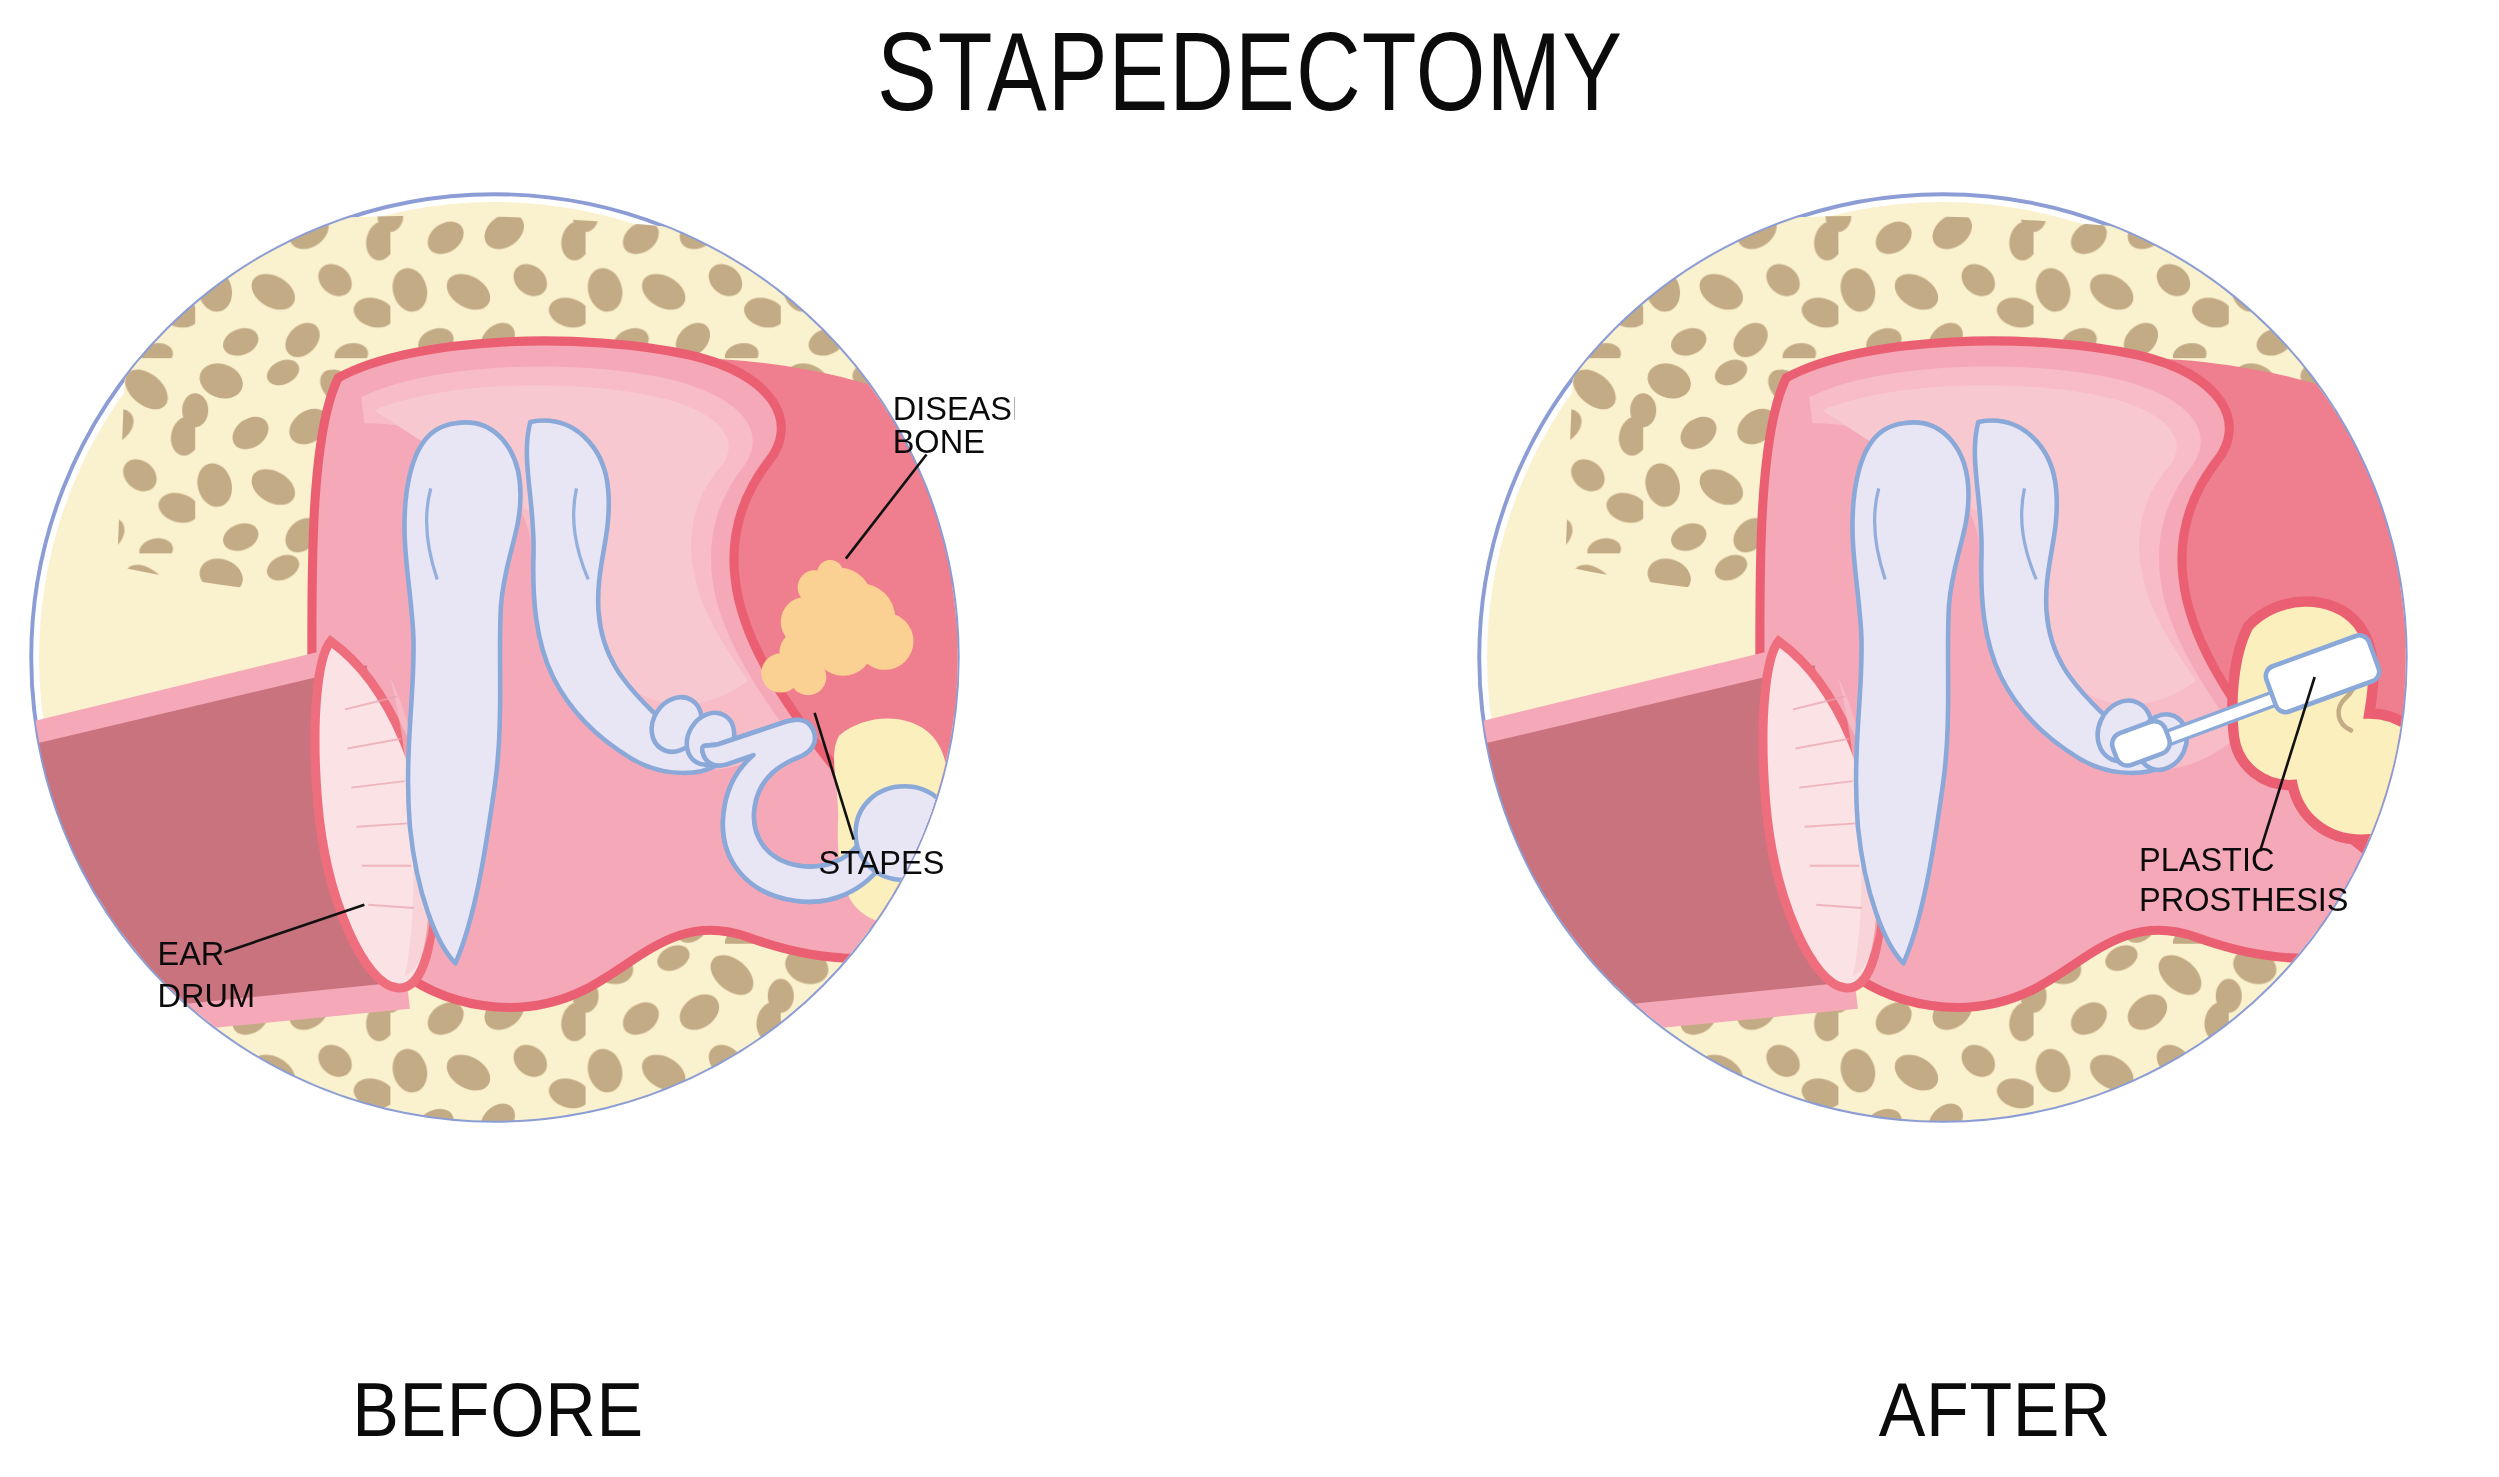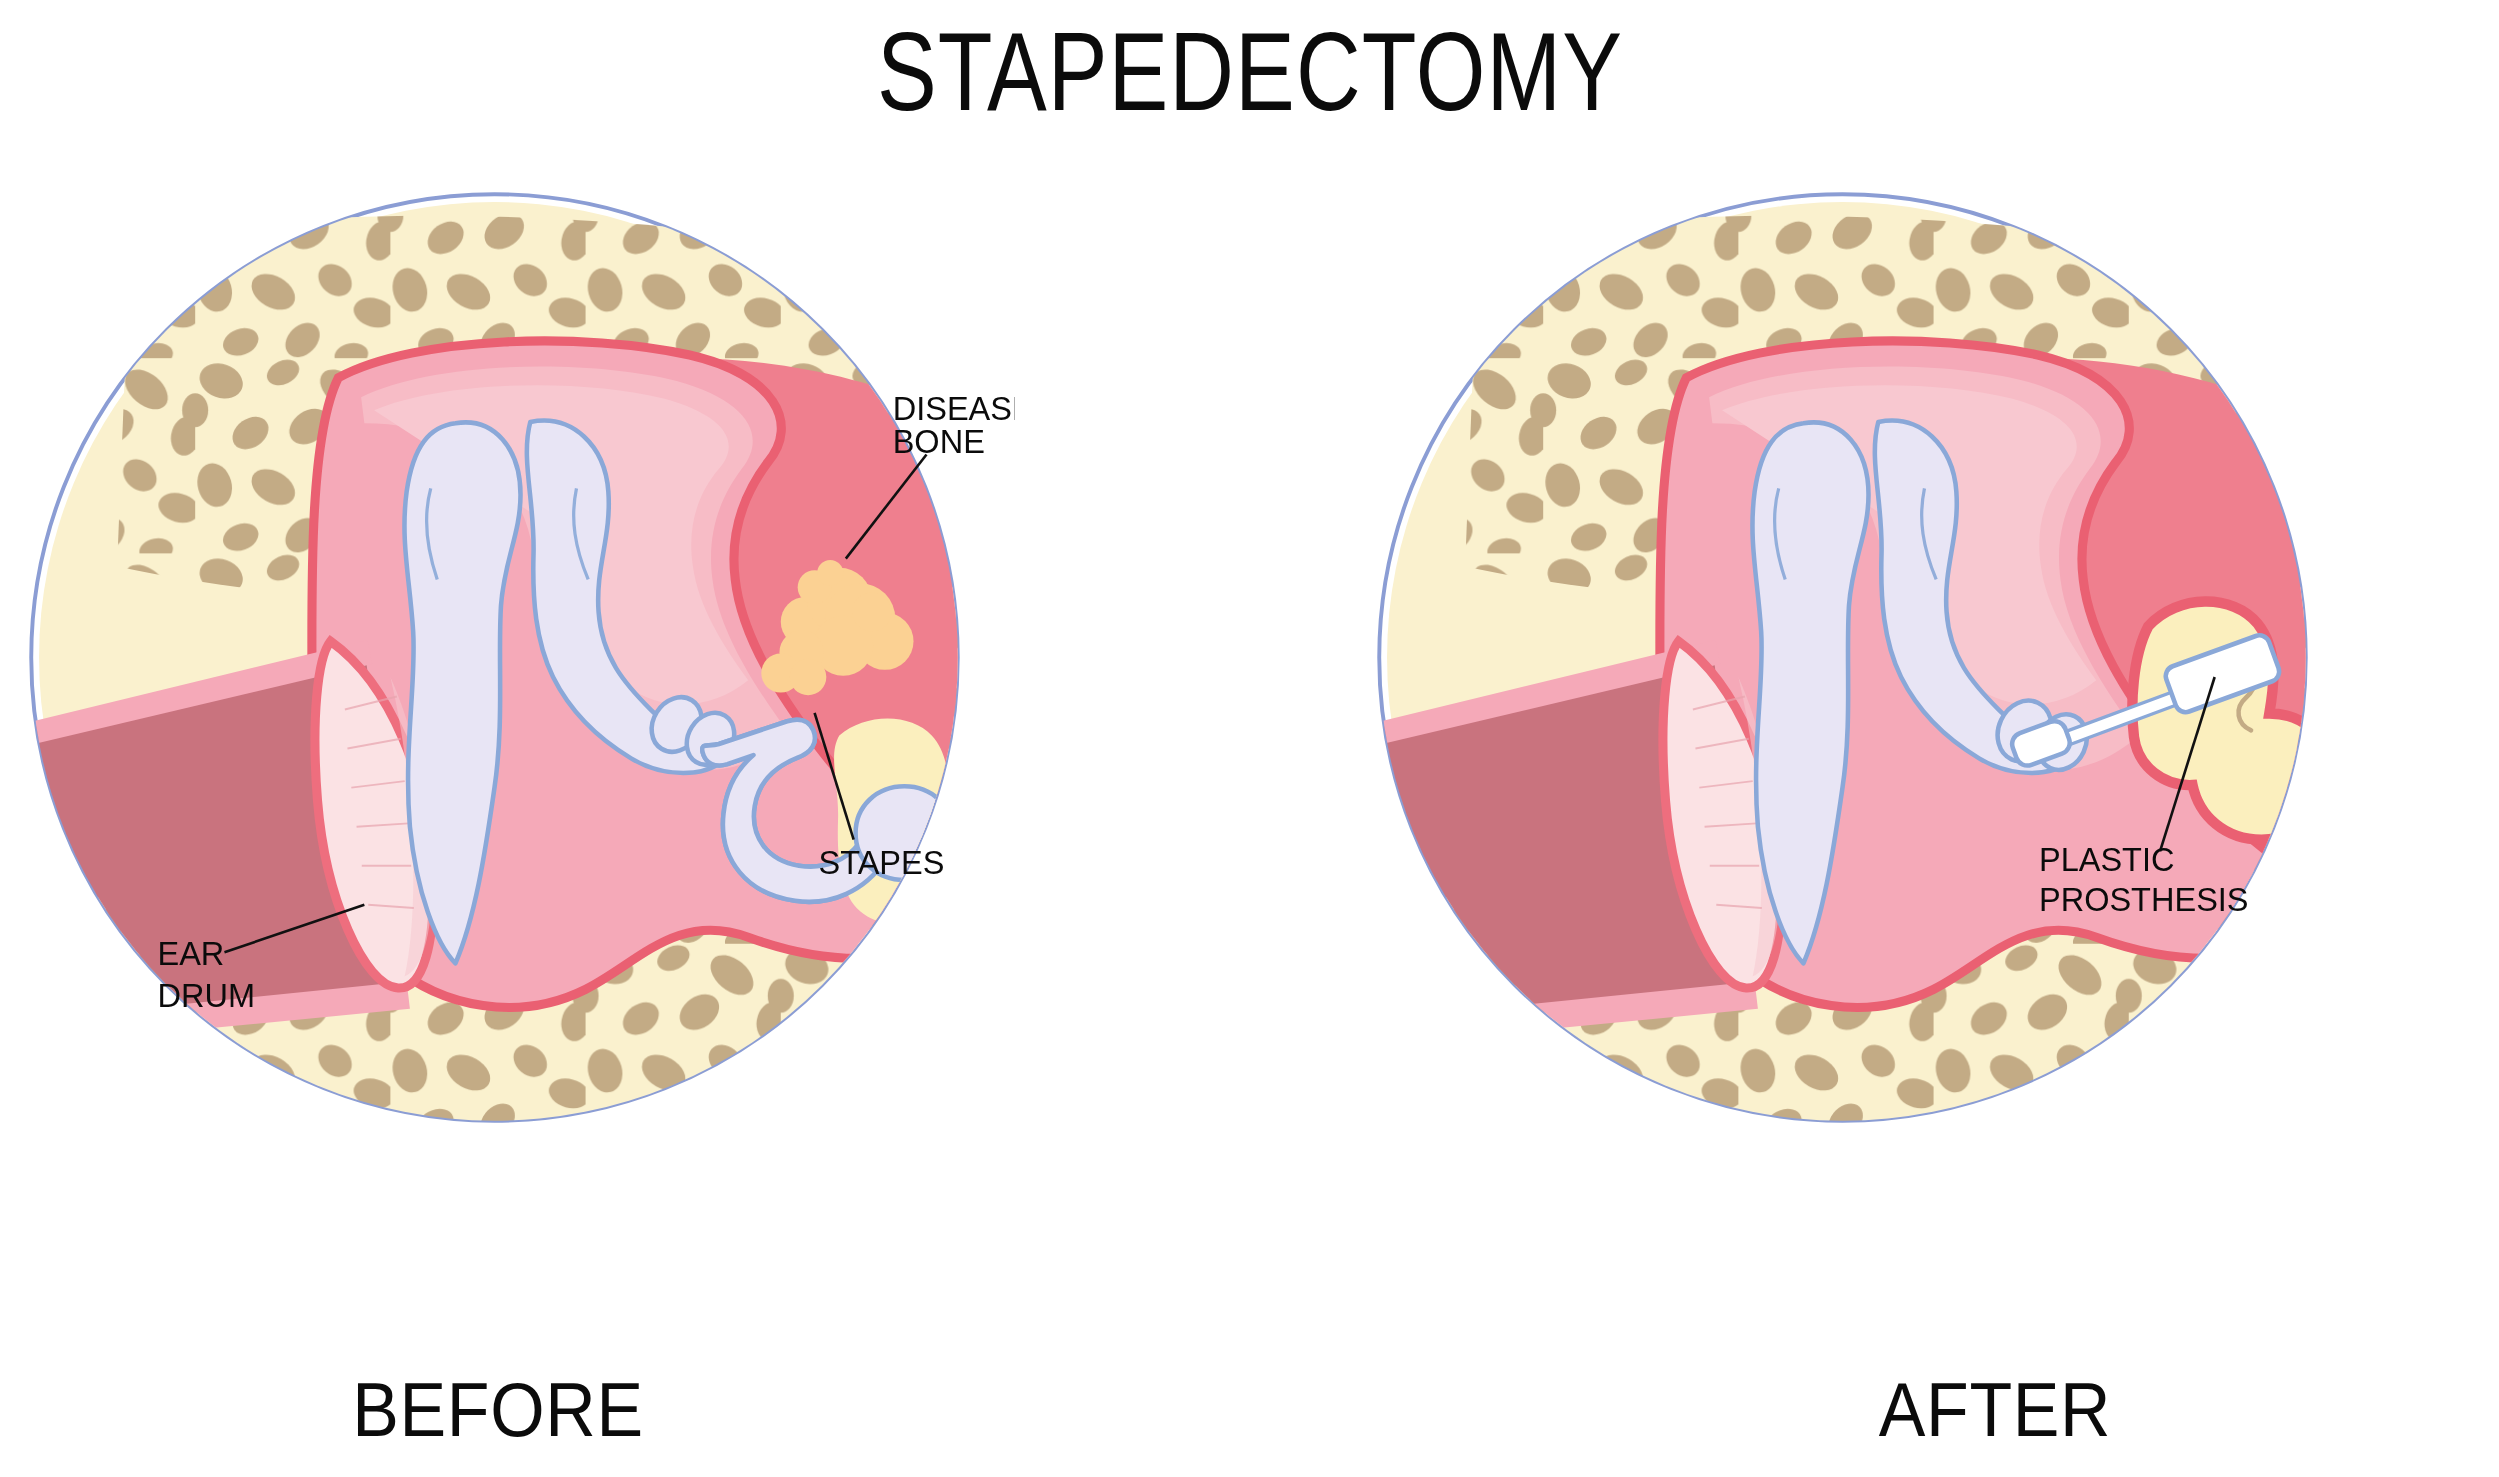--- a/index.html
+++ b/index.html
@@ -14,21 +14,21 @@
   .caption{
     position:absolute;font-family:"Liberation Sans",sans-serif;
     font-size:76px;font-weight:400;color:#0b0b0b;letter-spacing:0.7px;
     transform:scaleX(0.92);
   }
   #cap-before{left:0;top:1366px;width:996px;text-align:center;}
   #cap-after{left:1497px;top:1366px;width:996px;text-align:center;}
   svg{display:block;}
   .panel{position:absolute;top:163px;}
   #panel-before{left:0px;}
-  #panel-after{left:1348px;}
+  #panel-after{left:1448px;}
   .lbl{font-family:"Liberation Sans",sans-serif;font-size:50px;fill:#0b0b0b;}
   .lead{stroke:#111;stroke-width:4;fill:none;}
 </style>
 </head>
 <body>
 
 <div id="stage">
 
   <div class="title">STAPEDECTOMY</div>
 

